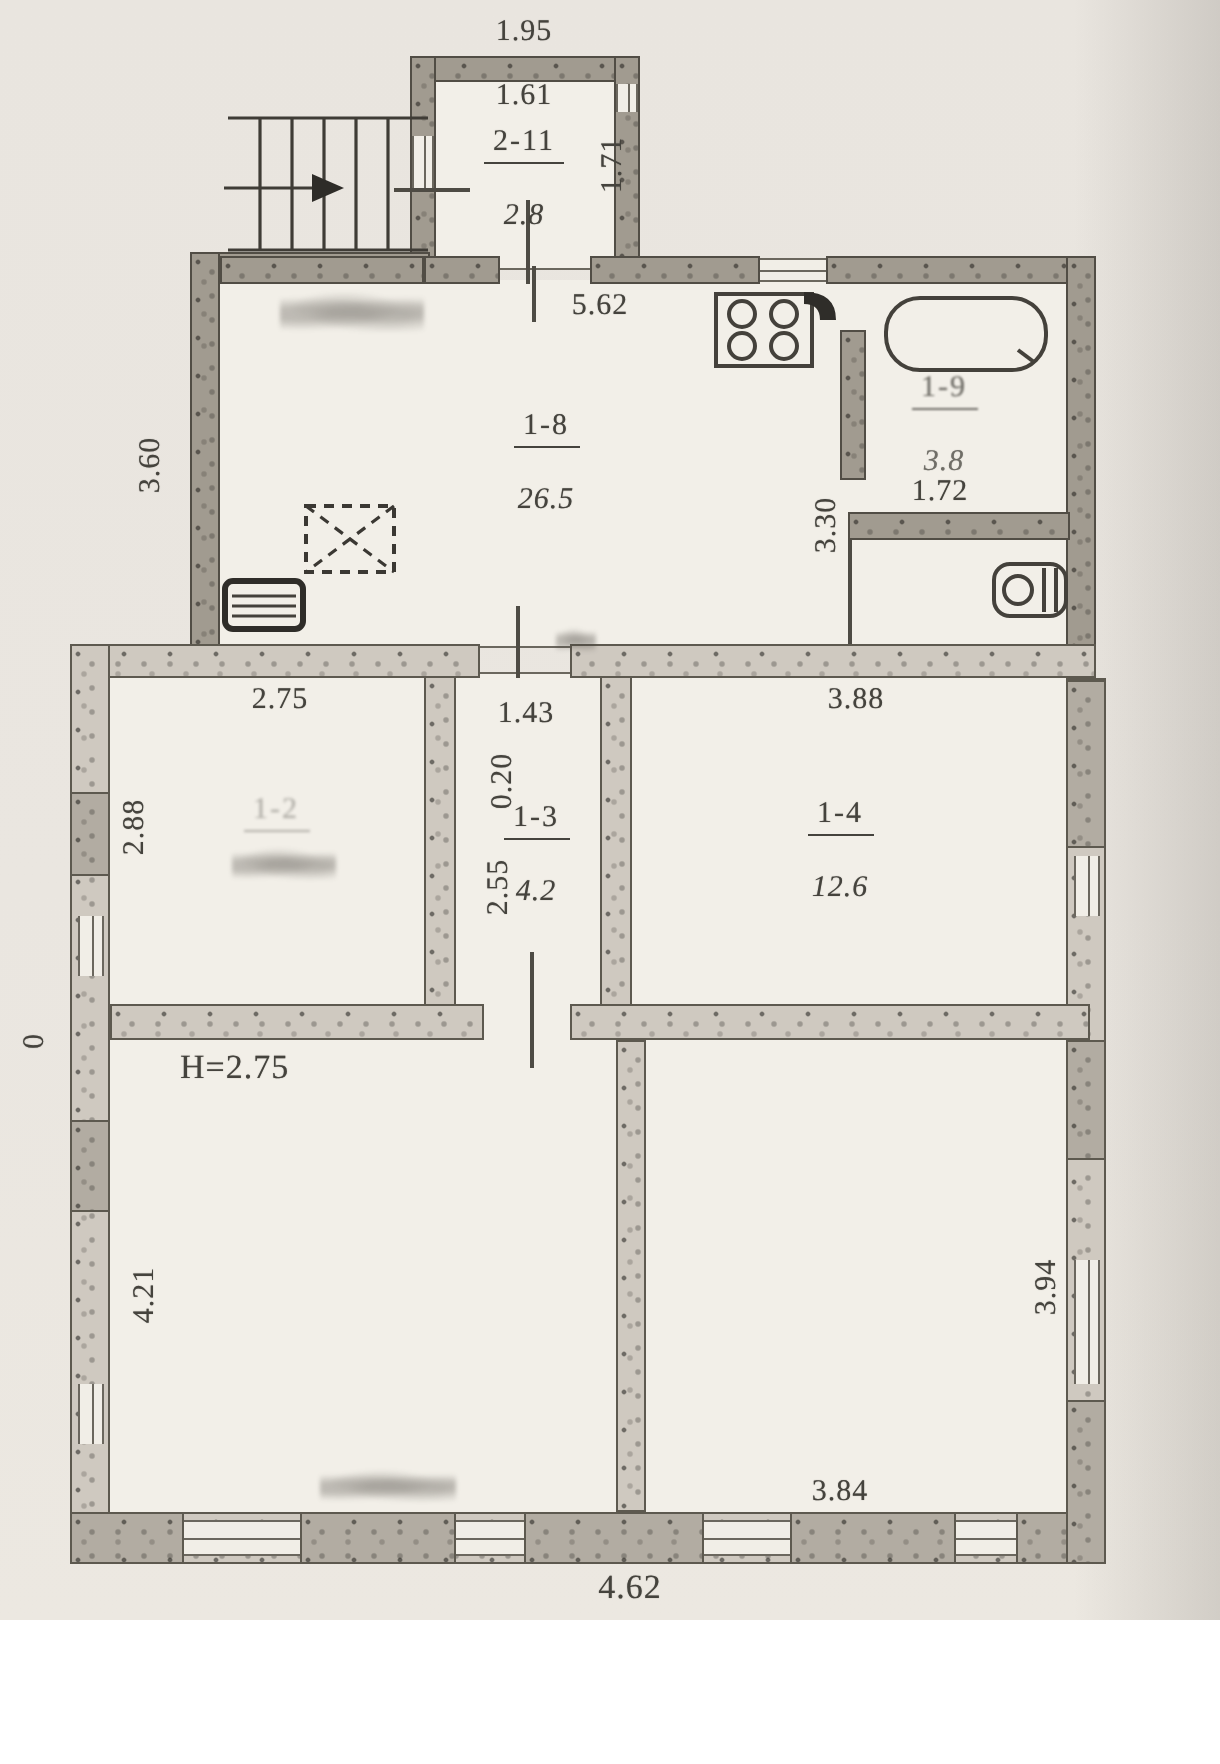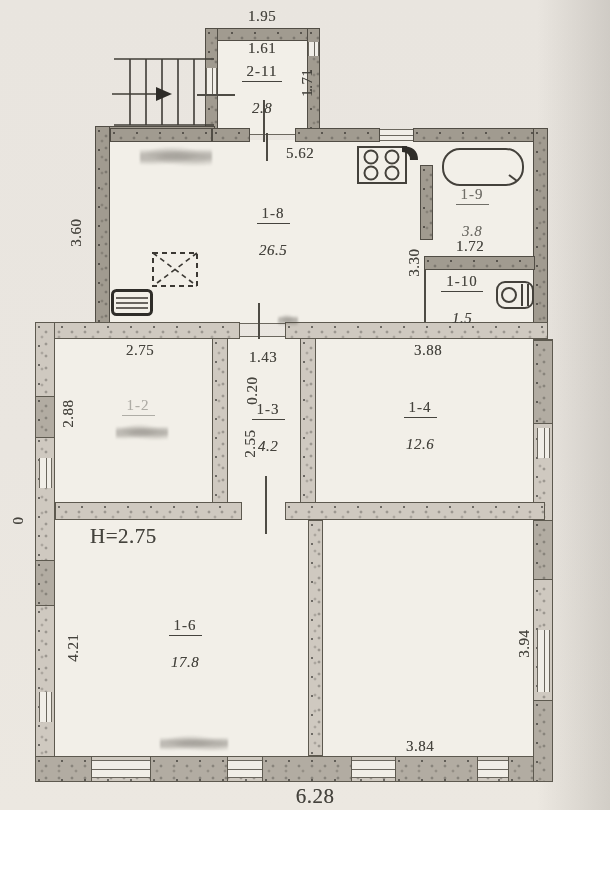--- a/index.html
+++ b/index.html
@@ -29,21 +29,21 @@
   .win-v::after{content:"";position:absolute;top:0;bottom:0;left:50%;width:1px;background:#6b675e;}
   .ln{position:absolute;background:#4e4b44;}
   
   .dim{position:absolute;font-size:15px;color:#45433d;letter-spacing:.5px;text-align:center;
        text-shadow:0 0 .5px rgba(60,58,52,.55);white-space:nowrap;}
   .v{transform:rotate(-90deg);transform-origin:center center;}
   .room-label{position:absolute;text-align:center;color:#45433d;z-index:6;}
   .room-id{display:inline-block;font-size:15px;border-bottom:1.4px solid #45433d;padding:0 5px 1px;letter-spacing:1px;text-shadow:0 0 .5px rgba(60,58,52,.55);}
   .room-area{font-size:15px;margin-top:18px;letter-spacing:.5px;text-shadow:0 0 .5px rgba(60,58,52,.55);font-style:italic;}
   .faded{opacity:.38;filter:blur(.7px);}
-  .big{font-size:21px;}
+  .big{font-size:17px;}
   .smudge{position:absolute;opacity:.55;filter:blur(1px);
     background:
       radial-gradient(ellipse at 15% 55%, rgba(70,66,60,.55) 18%, transparent 55%),
       radial-gradient(ellipse at 45% 40%, rgba(70,66,60,.45) 12%, transparent 50%),
       radial-gradient(ellipse at 75% 60%, rgba(70,66,60,.5) 14%, transparent 52%),
       radial-gradient(ellipse at 92% 45%, rgba(70,66,60,.35) 10%, transparent 45%);
   }
   svg{position:absolute;overflow:visible;}
   .z5{z-index:5;}
 </style>
@@ -176,48 +176,40 @@
   <div class="dim" style="left:223px;top:349px;width:80px;">1.43</div>
   <div class="dim" style="left:388px;top:342px;width:80px;">3.88</div>
   <div class="dim v" style="left:48px;top:405px;width:40px;">2.88</div>
   <div class="dim v" style="left:232px;top:382px;width:40px;">0.20</div>
   <div class="dim v" style="left:230px;top:435px;width:40px;">2.55</div>
   <div class="dim big" style="left:90px;top:524px;width:120px;text-align:left;">H=2.75</div>
   <div class="dim v" style="left:8px;top:512px;width:20px;">0</div>
   <div class="dim v" style="left:53px;top:639px;width:40px;">4.21</div>
   <div class="dim v" style="left:504px;top:635px;width:40px;">3.94</div>
   <div class="dim" style="left:380px;top:738px;width:80px;">3.84</div>
-  <div class="dim big" style="left:275px;top:784px;width:80px;">6.28</div>
+  <div class="dim big" style="left:275px;top:784px;width:80px;">4.62</div>
 
   <div class="room-label" style="left:232px;top:62px;width:60px;">
     <div class="room-id">2-11</div>
     <div class="room-area">2.8</div>
   </div>
   <div class="room-label" style="left:233px;top:204px;width:80px;">
     <div class="room-id">1-8</div>
     <div class="room-area">26.5</div>
   </div>
   <div class="room-label" style="left:442px;top:185px;width:60px;opacity:.75;">
     <div class="room-id" style="filter:blur(.5px);">1-9</div>
     <div class="room-area">3.8</div>
   </div>
-  <div class="room-label" style="left:427px;top:272px;width:70px;">
-    <div class="room-id">1-10</div>
-    <div class="room-area">1.5</div>
-  </div>
   <div class="room-label faded" style="left:108px;top:396px;width:60px;">
     <div class="room-id">1-2</div>
     <div class="room-area"></div>
   </div>
   <div class="room-label" style="left:238px;top:400px;width:60px;">
     <div class="room-id">1-3</div>
     <div class="room-area">4.2</div>
   </div>
   <div class="room-label" style="left:380px;top:398px;width:80px;">
     <div class="room-id">1-4</div>
     <div class="room-area">12.6</div>
   </div>
-  <div class="room-label" style="left:145px;top:616px;width:80px;">
-    <div class="room-id">1-6</div>
-    <div class="room-area">17.8</div>
-  </div>
 
 </div>
 
 </body></html>

